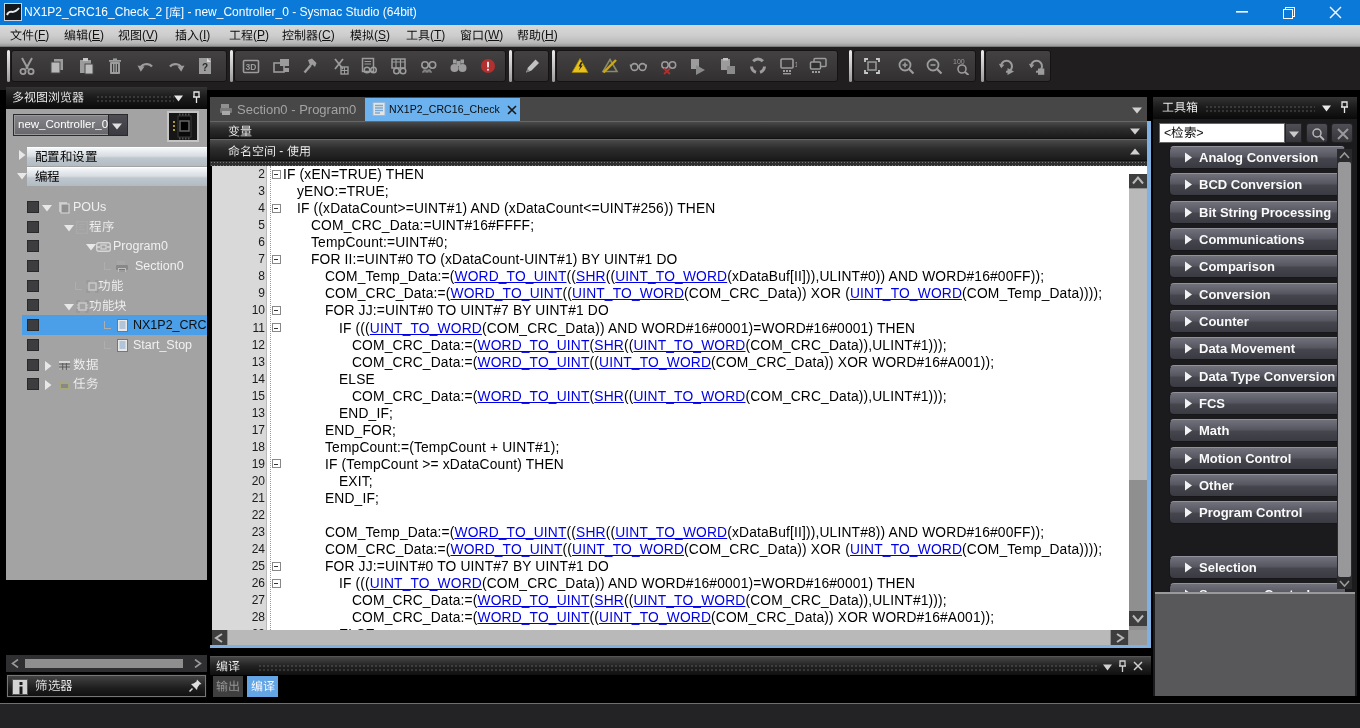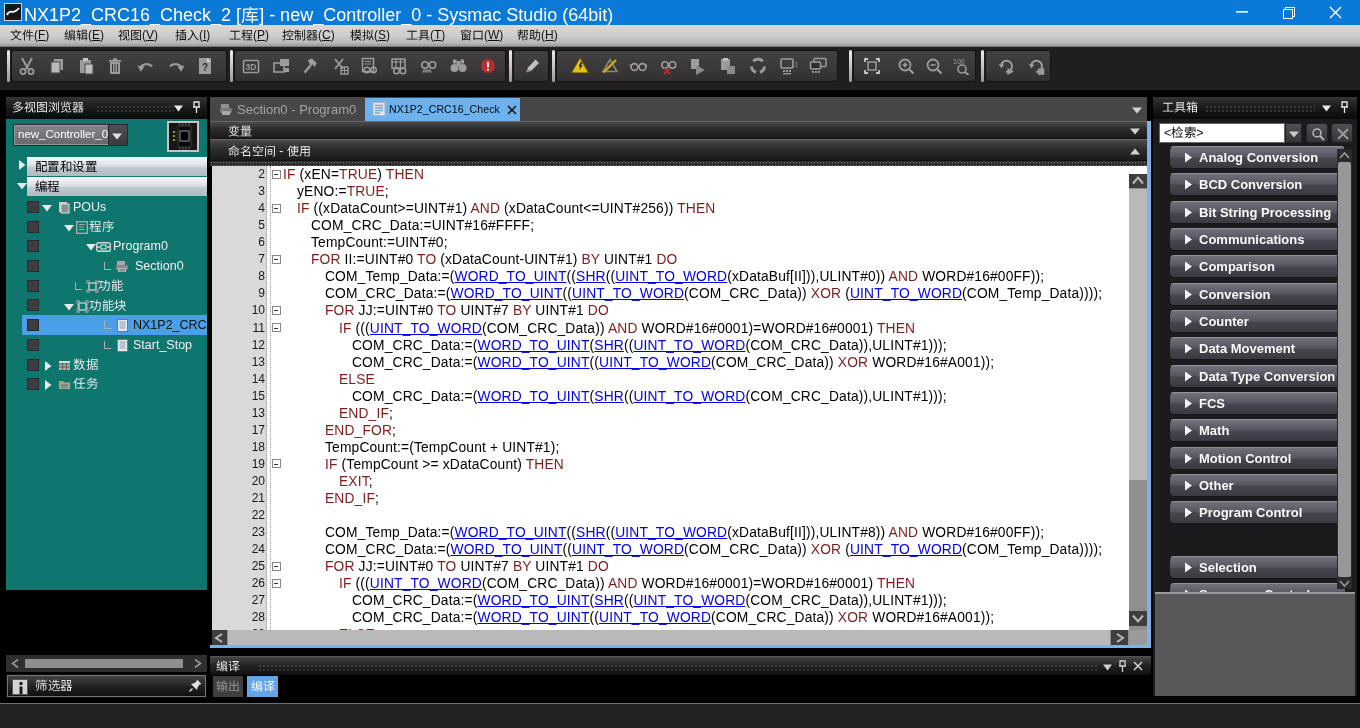--- a/index.html
+++ b/index.html
@@ -1,46 +1,46 @@
 <!DOCTYPE html>
 <html><head><meta charset="utf-8">
 <style>
 *{margin:0;padding:0;box-sizing:border-box}
 html,body{width:1360px;height:728px;overflow:hidden;background:#000;font-family:"Liberation Sans",sans-serif;-webkit-font-smoothing:antialiased}
 .abs{position:absolute}
 svg.cj{width:1em;height:1em;vertical-align:-0.14em;fill:currentColor}
 
 #title{position:absolute;left:0;top:0;width:1360px;height:25px;background:#0b79d7;color:#fff}
-#title .txt{position:absolute;left:24px;top:5px;font-size:18px}
+#title .txt{position:absolute;left:24px;top:5px;font-size:12px}
 
 #menu{position:absolute;left:0;top:25px;width:1360px;height:22px;background:linear-gradient(180deg,#d9d9d9 0%,#cdcdcd 50%,#b9b9b9 85%,#9a9a9a 100%);border-bottom:1px solid #7c7c7c}
 .mi{position:absolute;top:3px;font-size:12px;color:#111}
 
 #tbar{position:absolute;left:0;top:47px;width:1360px;height:43px;background:#201e1f}
 .tgrp{position:absolute;top:3px;height:32px;background:linear-gradient(180deg,#434142 0%,#3a3839 55%,#312f30 100%);border:1px solid #151314;border-radius:3px}
 .tsep{position:absolute;top:3px;width:3px;height:32px;background:linear-gradient(180deg,#efefef,#9a9a9a);border-radius:2px}
 .ti{position:absolute}
 
-#lp{position:absolute;left:6px;top:97px;width:201px;height:493px;background:#0f766e}
+#lp{position:absolute;left:6px;top:87px;width:201px;height:493px;background:#a3a3a3}
 .phead{position:absolute;left:0;top:0;width:100%;height:22px;background:linear-gradient(180deg,#343434 0%,#1c1c1c 45%,#0a0a0a 100%);color:#f2f2f2;font-size:12px}
 .dots{position:absolute;top:8px;height:7px;background-image:radial-gradient(circle,#8a8a8a 23%,transparent 26%);background-size:4px 4px;opacity:.8}
 .band{position:absolute;left:20.5px;width:180.5px;height:19px;background:linear-gradient(180deg,#f4f7fa 0%,#d8dde2 45%,#bfc7ce 55%,#b2bac2 100%);color:#0a0a0a;font-size:12.5px;border-top:1px solid #fff}
 .cbx{position:absolute;left:27px;width:12px;height:12px;background:#3d3d3f;border:1px solid #29292b}
 .trt{font-size:12.5px;line-height:19px}
 
 #ed{position:absolute;left:210px;top:97px;width:941px;height:551px}
 #tabs{position:absolute;left:0;top:0;width:937px;height:24px;background:#474747}
 .tab1{position:absolute;left:3px;top:1px;width:150px;height:23px;color:#a3a3a3;font-size:13px}
 .tab2{position:absolute;left:155px;top:1px;width:155px;height:23px;background:#6cb2ee;color:#0a0a0a;font-size:12px}
 .hbar{position:absolute;left:0;width:937px;background:linear-gradient(180deg,#4a4a4a 0%,#2e2e2e 40%,#1a1a1a 100%);color:#f0f0f0;font-size:12px;border-top:1px solid #666;border-bottom:1px solid #111}
 #code{position:absolute;left:2px;top:69px;width:935px;height:464px;background:#fff;overflow:hidden}
 #gutter{position:absolute;left:0;top:0;width:55px;height:464px;background:#d9d9d9;border-right:1px solid #b9b9b9}
 .gnum{position:absolute;width:53px;text-align:right;font-size:12px;color:#1a1a1a;line-height:17px}
 .cl{position:absolute;font-size:13.8px;line-height:17px;color:#000;white-space:pre;letter-spacing:0.16px}
-.cl .k{color:#7f1d1d}
+.cl .k{color:#000000}
 .cl .f{color:#0000e6;text-decoration:underline}
 .fold{position:absolute;left:59.5px;width:9px;height:9px;border:1px solid #888;background:#fff}
 .fold i{position:absolute;left:1.5px;top:3.5px;width:4px;height:1px;background:#333}
 .fline{position:absolute;left:58px;top:0;width:0;height:464px;border-left:1px dotted #999}
 
 .sbv{position:absolute;left:919px;top:77px;width:18px;height:456px;background:#8f8f8f}
 .sbh{position:absolute;left:2px;top:533px;width:917px;height:16px;background:#8f8f8f}
 .sbtn{position:absolute;background:#3e3e3e;color:#c9c9c9}
 
 #bp{position:absolute;left:210px;top:656px;width:941px;height:46px}

